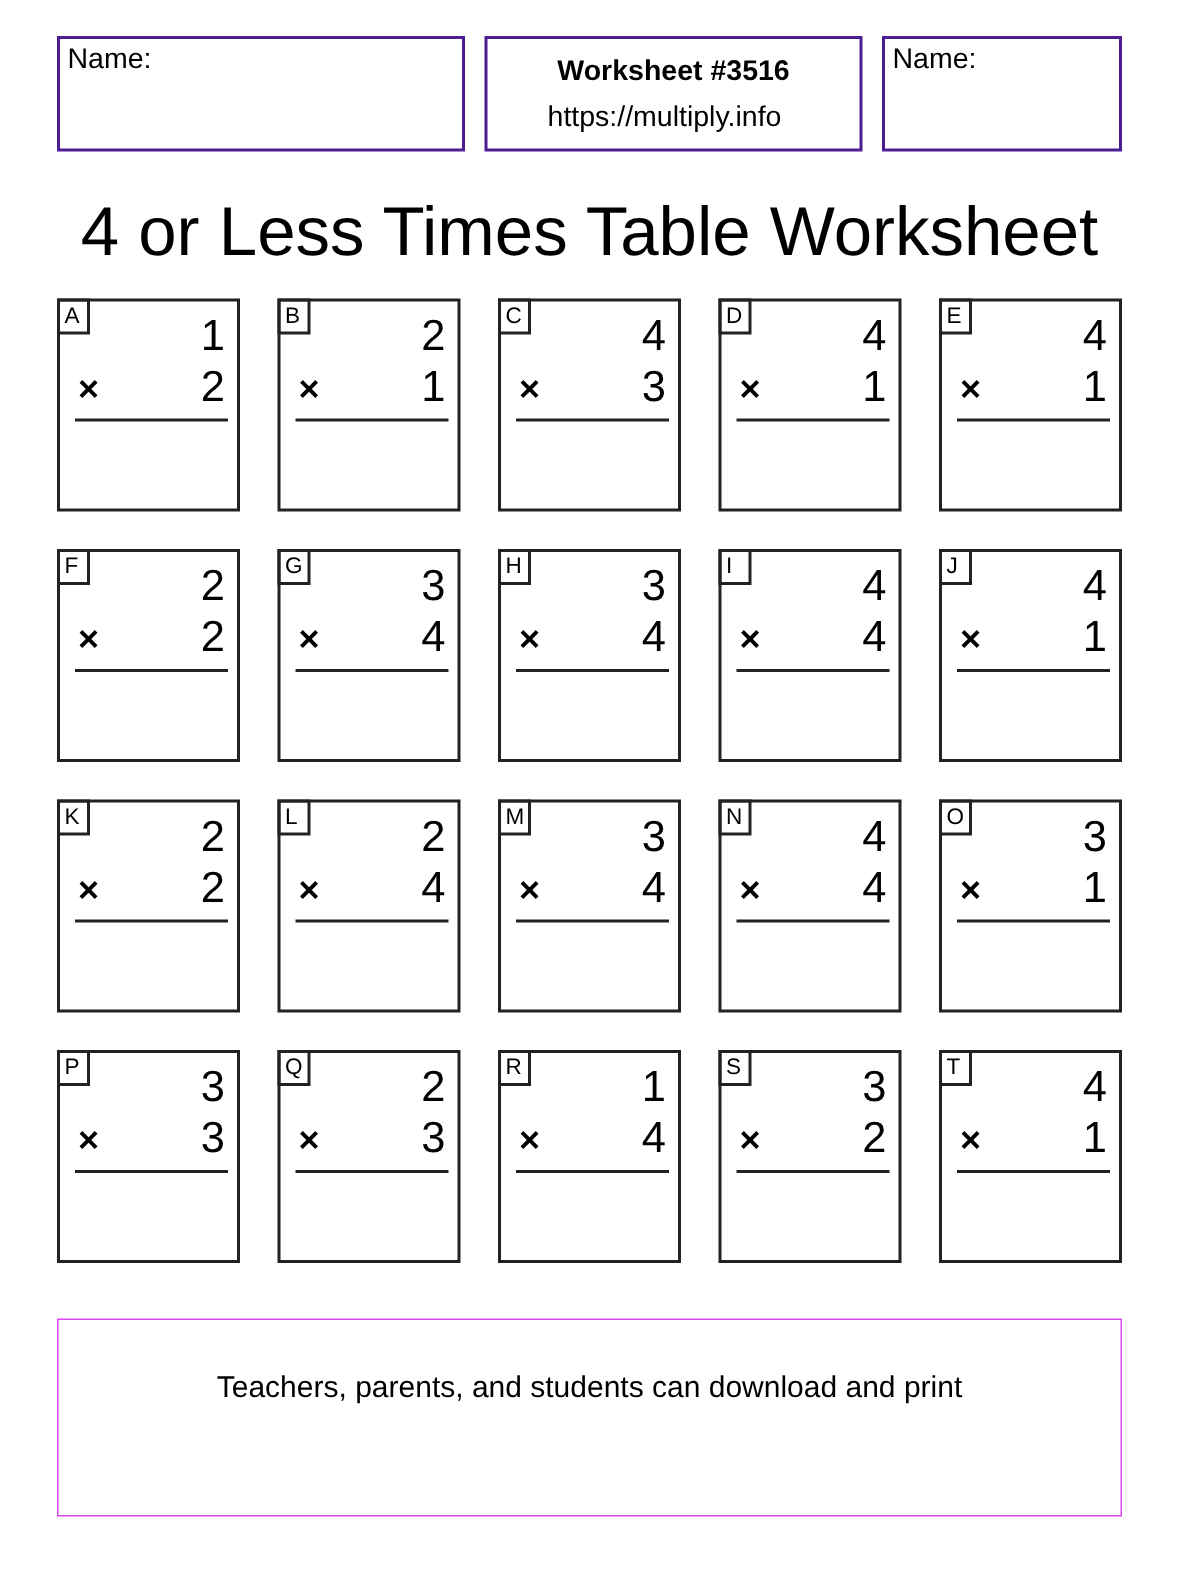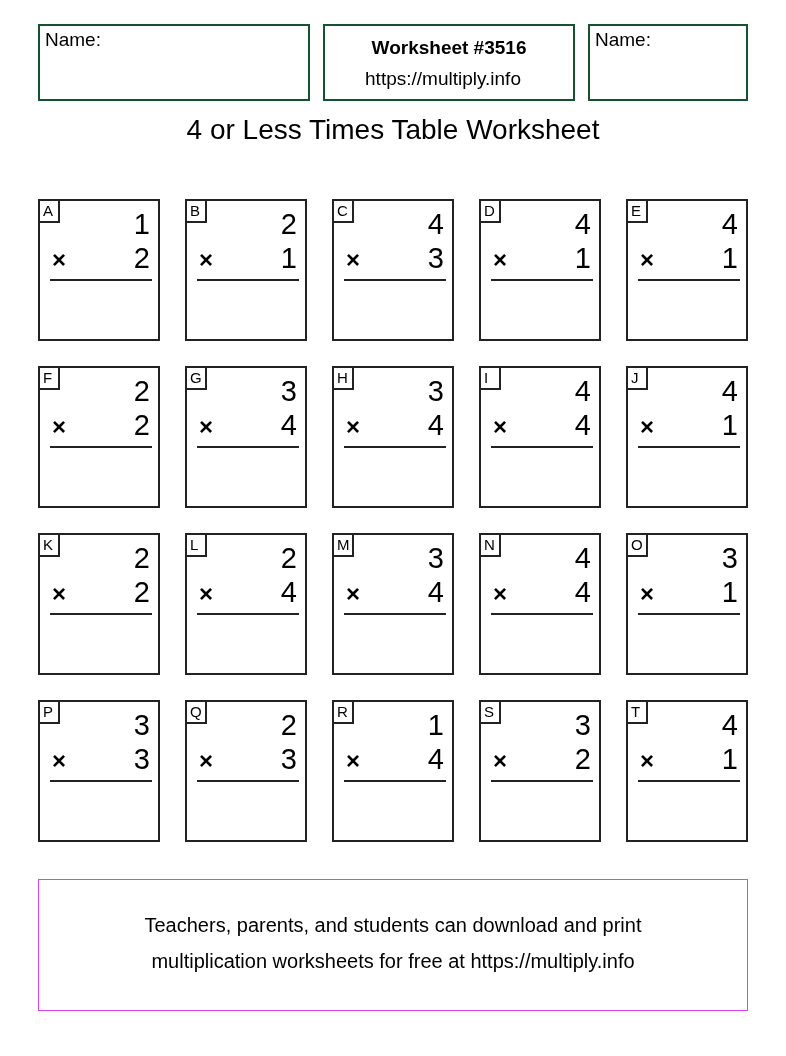--- a/index.html
+++ b/index.html
@@ -1,24 +1,24 @@
 <!DOCTYPE html>
 <html><head>
   <meta charset="utf-8">
   <style>
     html, body { margin: 0; padding: 0; background: #ffffff; }
     body { width: 786px; height: 1056px; position: relative; font-family: "Liberation Sans", sans-serif; color: #000; overflow: hidden; }
-    .hbox { position: absolute; border: 2px solid #14532d; box-sizing: border-box; background: #fff; }
+    .hbox { position: absolute; border: 2px solid #4c1d95; box-sizing: border-box; background: #fff; }
     .name-box { left: 38px; top: 24px; width: 272px; height: 77px; }
     .ws-box { left: 323px; top: 24px; width: 252px; height: 77px; text-align: center; }
     .date-box { left: 588px; top: 24px; width: 160px; height: 77px; }
     .hlabel { position: absolute; left: 5px; top: 3px; font-size: 19px; }
     .ws-line1 { position: absolute; left: 0; right: 0; top: 11px; font-size: 19px; font-weight: bold; }
     .ws-line2 { position: absolute; left: 0; right: 12px; top: 42px; font-size: 19px; }
-    .title { position: absolute; left: 0; width: 786px; top: 114px; text-align: center; font-size: 28px; }
+    .title { position: absolute; left: 0; width: 786px; top: 127px; text-align: center; font-size: 46px; }
     .card { position: absolute; width: 122px; height: 142px; border: 2px solid #222; box-sizing: border-box; background: #fff; }
     .card .letter { position: absolute; left: -2px; top: -2px; width: 22px; height: 24px; border: 2px solid #222; box-sizing: border-box; font-size: 15px; line-height: 20px; padding-left: 3px; }
     .card .top { position: absolute; right: 8px; top: 6px; font-size: 29px; line-height: 34px; }
     .card .times { position: absolute; left: 12px; top: 44px; font-size: 24px; line-height: 30px; font-weight: bold; }
     .card .bot { position: absolute; right: 8px; top: 40px; font-size: 29px; line-height: 34px; }
     .card .rule { position: absolute; left: 10px; right: 6px; top: 78px; height: 2px; background: #222; }
     .footer { position: absolute; left: 38px; top: 879px; width: 710px; height: 132px; border: 1px solid #d946ef; box-sizing: border-box; text-align: center; }
     .footer .l1 { position: absolute; left: 0; right: 0; top: 34px; font-size: 20px; }
     .footer .l2 { position: absolute; left: 0; right: 0; top: 70px; font-size: 20px; }
   </style>
@@ -176,14 +176,13 @@
       <div class="letter">T</div>
       <div class="top">4</div>
       <div class="times">×</div>
       <div class="bot">1</div>
       <div class="rule"></div>
     </div>
   </div>
 
 <div class="footer">
   <div class="l1">Teachers, parents, and students can download and print</div>
-  <div class="l2">multiplication worksheets for free at https://multiply.info</div>
 </div>
 
 </body></html>

